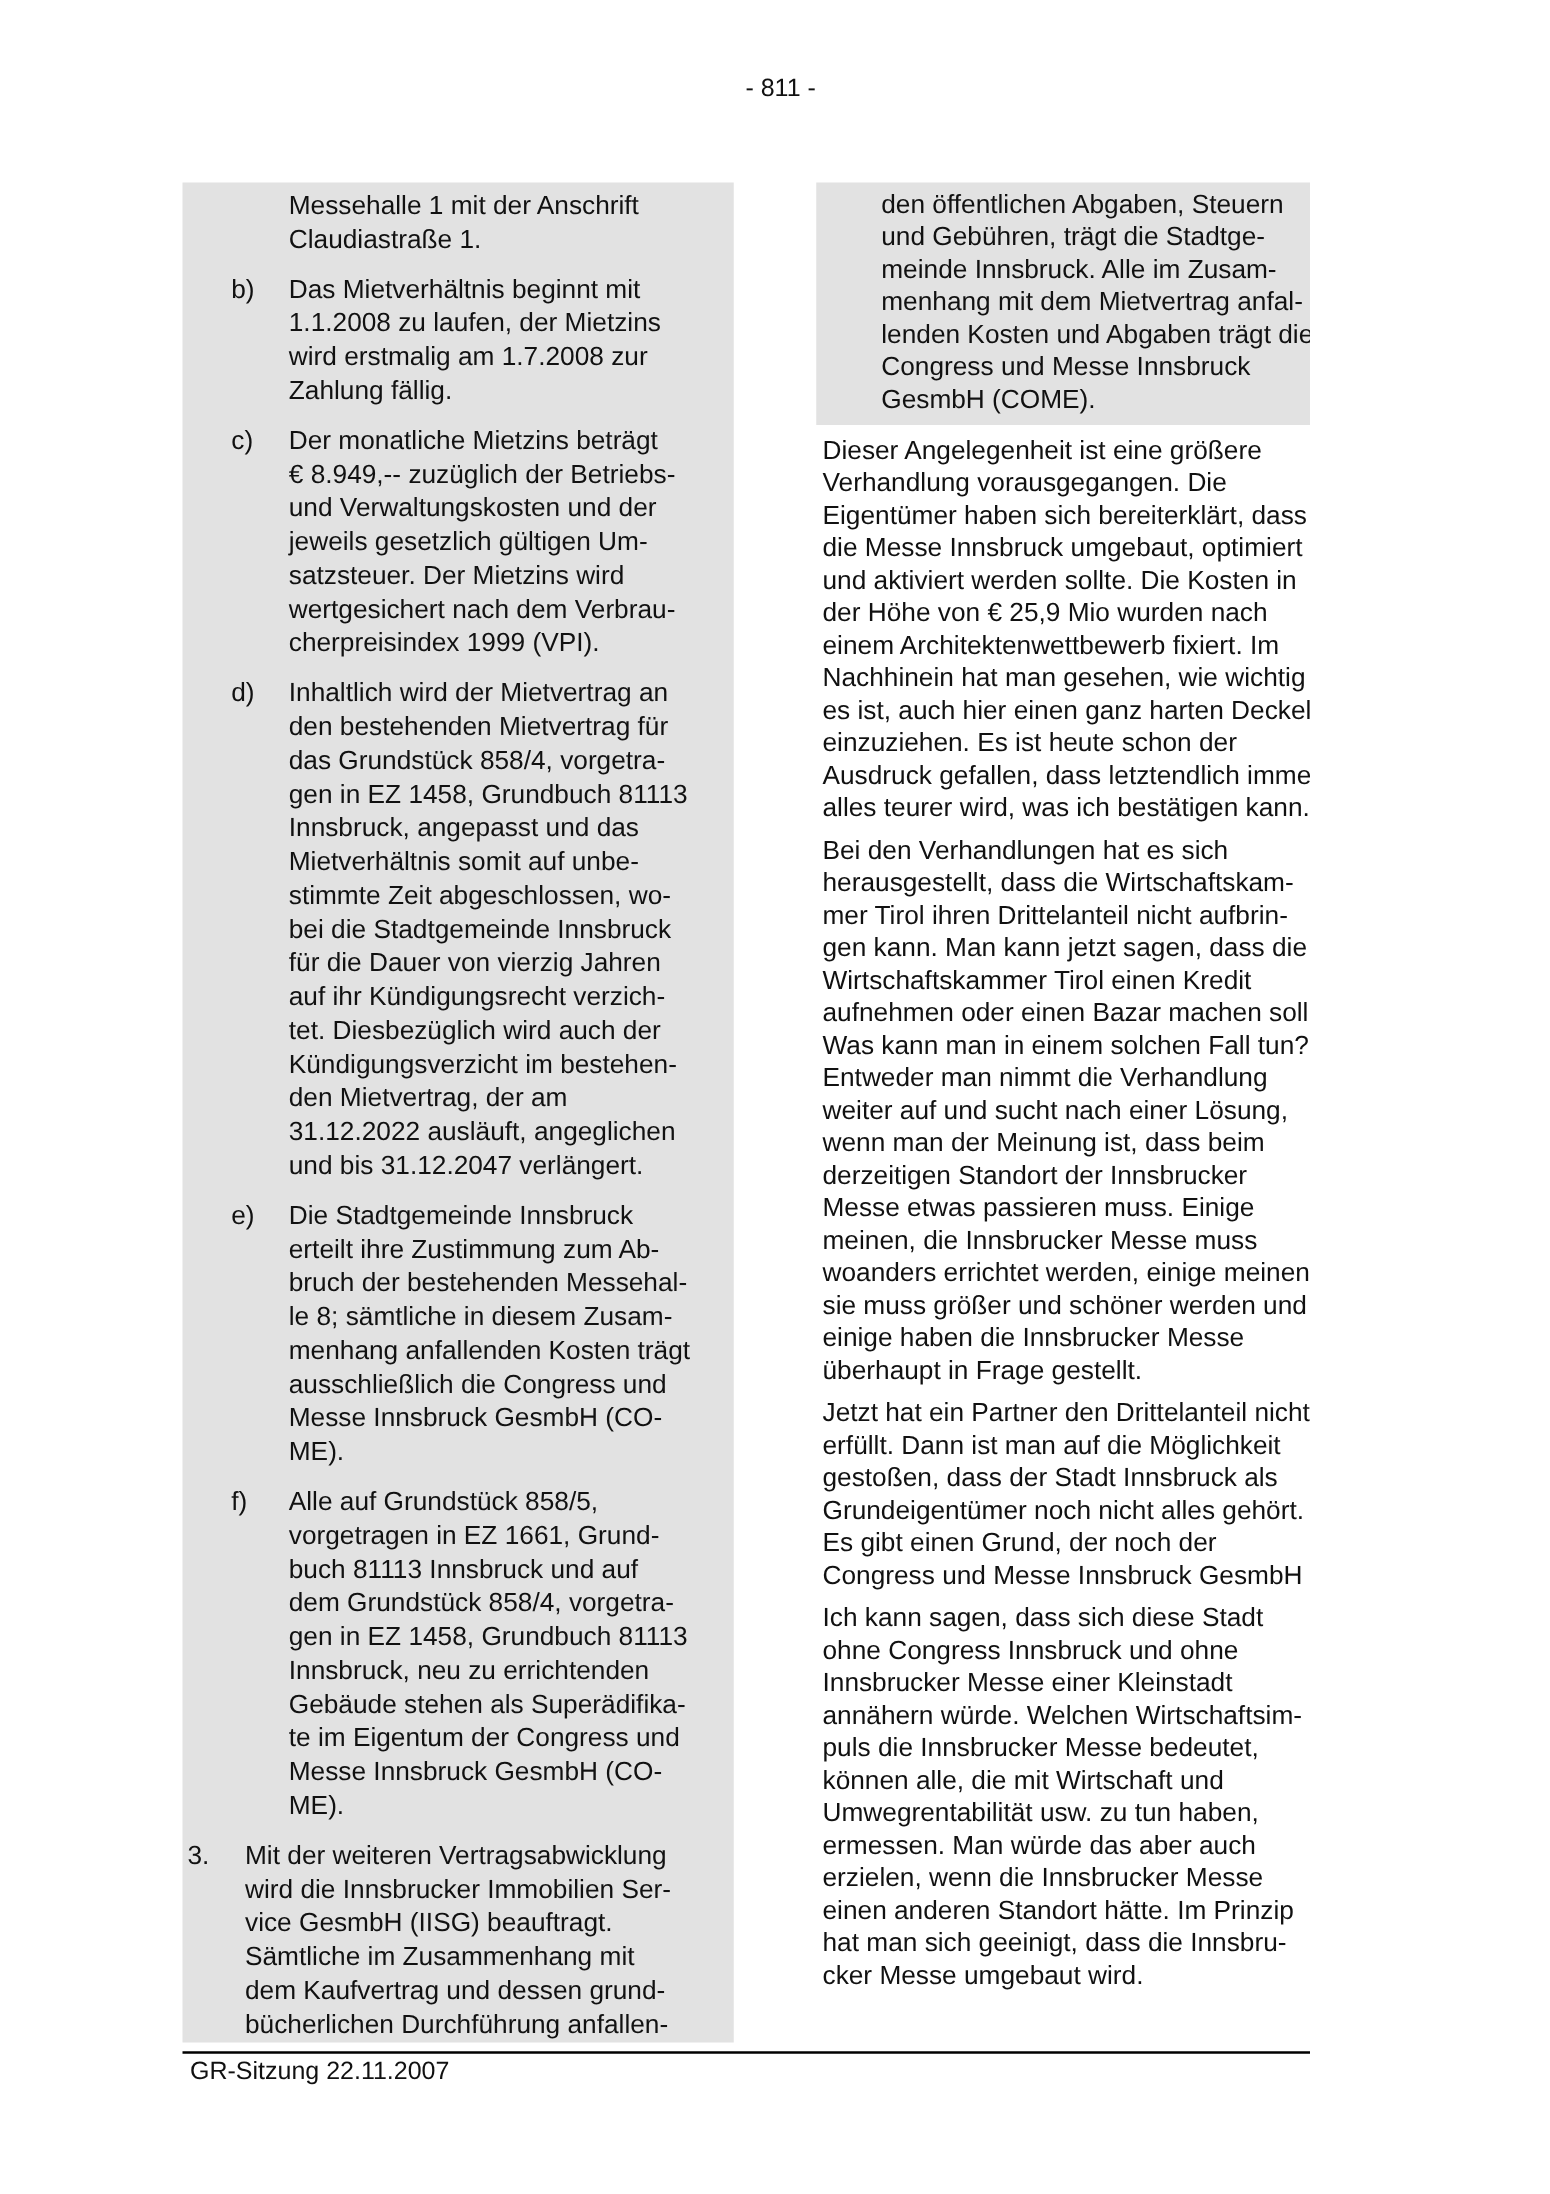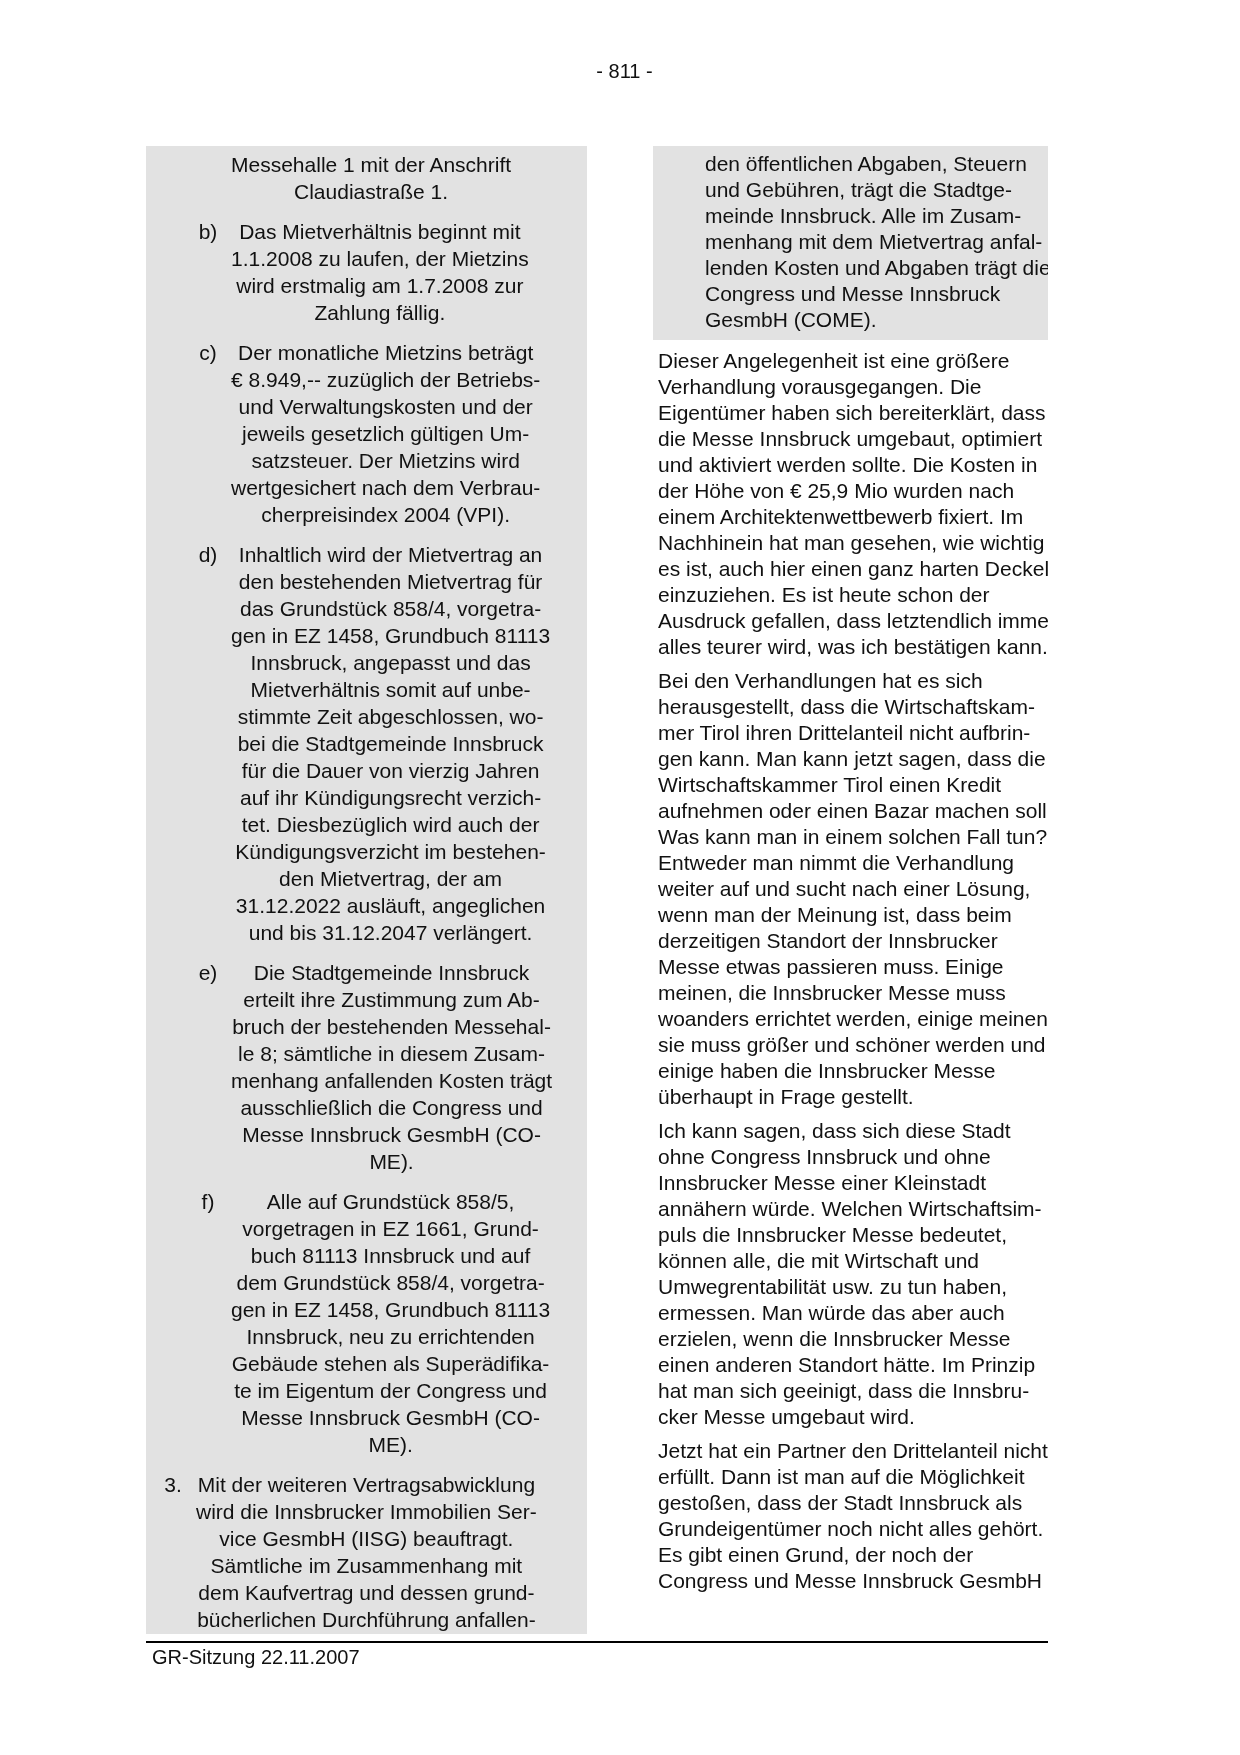--- a/index.html
+++ b/index.html
@@ -23,21 +23,20 @@
     left: 146px; top: 146px;
     width: 441px; height: 1488px;
     background: #e2e2e2;
     box-sizing: border-box;
     padding-top: 5px;
   }
   .item {
     display: flex;
     margin-top: 13px;
     padding-left: 39px;
-    text-align: center;
   }
   .item:first-child { margin-top: 0; }
   .item.numbered { padding-left: 4px; }
   .item .label {
     flex: 0 0 46px; width: 46px;
     font-size: 21px; line-height: 27px;
   }
   .item .text {
     font-size: 21px; line-height: 27px;
     white-space: pre;
@@ -92,21 +91,21 @@
 Zahlung fällig.</div>
     </div>
     <div class="item">
       <div class="label">c)</div>
       <div class="text">Der monatliche Mietzins beträgt
 € 8.949,-- zuzüglich der Betriebs-
 und Verwaltungskosten und der
 jeweils gesetzlich gültigen Um-
 satzsteuer. Der Mietzins wird
 wertgesichert nach dem Verbrau-
-cherpreisindex 2004 (VPI).</div>
+cherpreisindex 1999 (VPI).</div>
     </div>
     <div class="item">
       <div class="label">d)</div>
       <div class="text">Inhaltlich wird der Mietvertrag an
 den bestehenden Mietvertrag für
 das Grundstück 858/4, vorgetra-
 gen in EZ 1458, Grundbuch 81113
 Innsbruck, angepasst und das
 Mietverhältnis somit auf unbe-
 stimmte Zeit abgeschlossen, wo-
@@ -184,36 +183,36 @@
 Entweder man nimmt die Verhandlung
 weiter auf und sucht nach einer Lösung,
 wenn man der Meinung ist, dass beim
 derzeitigen Standort der Innsbrucker
 Messe etwas passieren muss. Einige
 meinen, die Innsbrucker Messe muss
 woanders errichtet werden, einige meinen,
 sie muss größer und schöner werden und
 einige haben die Innsbrucker Messe
 überhaupt in Frage gestellt.</div>
+    <div class="para">Jetzt hat ein Partner den Drittelanteil nicht
+erfüllt. Dann ist man auf die Möglichkeit
+gestoßen, dass der Stadt Innsbruck als
+Grundeigentümer noch nicht alles gehört.
+Es gibt einen Grund, der noch der
+Congress und Messe Innsbruck GesmbH</div>
     <div class="para">Ich kann sagen, dass sich diese Stadt
 ohne Congress Innsbruck und ohne
 Innsbrucker Messe einer Kleinstadt
 annähern würde. Welchen Wirtschaftsim-
 puls die Innsbrucker Messe bedeutet,
 können alle, die mit Wirtschaft und
 Umwegrentabilität usw. zu tun haben,
 ermessen. Man würde das aber auch
 erzielen, wenn die Innsbrucker Messe
 einen anderen Standort hätte. Im Prinzip
 hat man sich geeinigt, dass die Innsbru-
 cker Messe umgebaut wird.</div>
-    <div class="para">Jetzt hat ein Partner den Drittelanteil nicht
-erfüllt. Dann ist man auf die Möglichkeit
-gestoßen, dass der Stadt Innsbruck als
-Grundeigentümer noch nicht alles gehört.
-Es gibt einen Grund, der noch der
-Congress und Messe Innsbruck GesmbH</div>
   </div>
 
   <div class="footer-rule"></div>
   <div class="footer-text">GR-Sitzung 22.11.2007</div>
 
 </div>
 
 </body></html>

